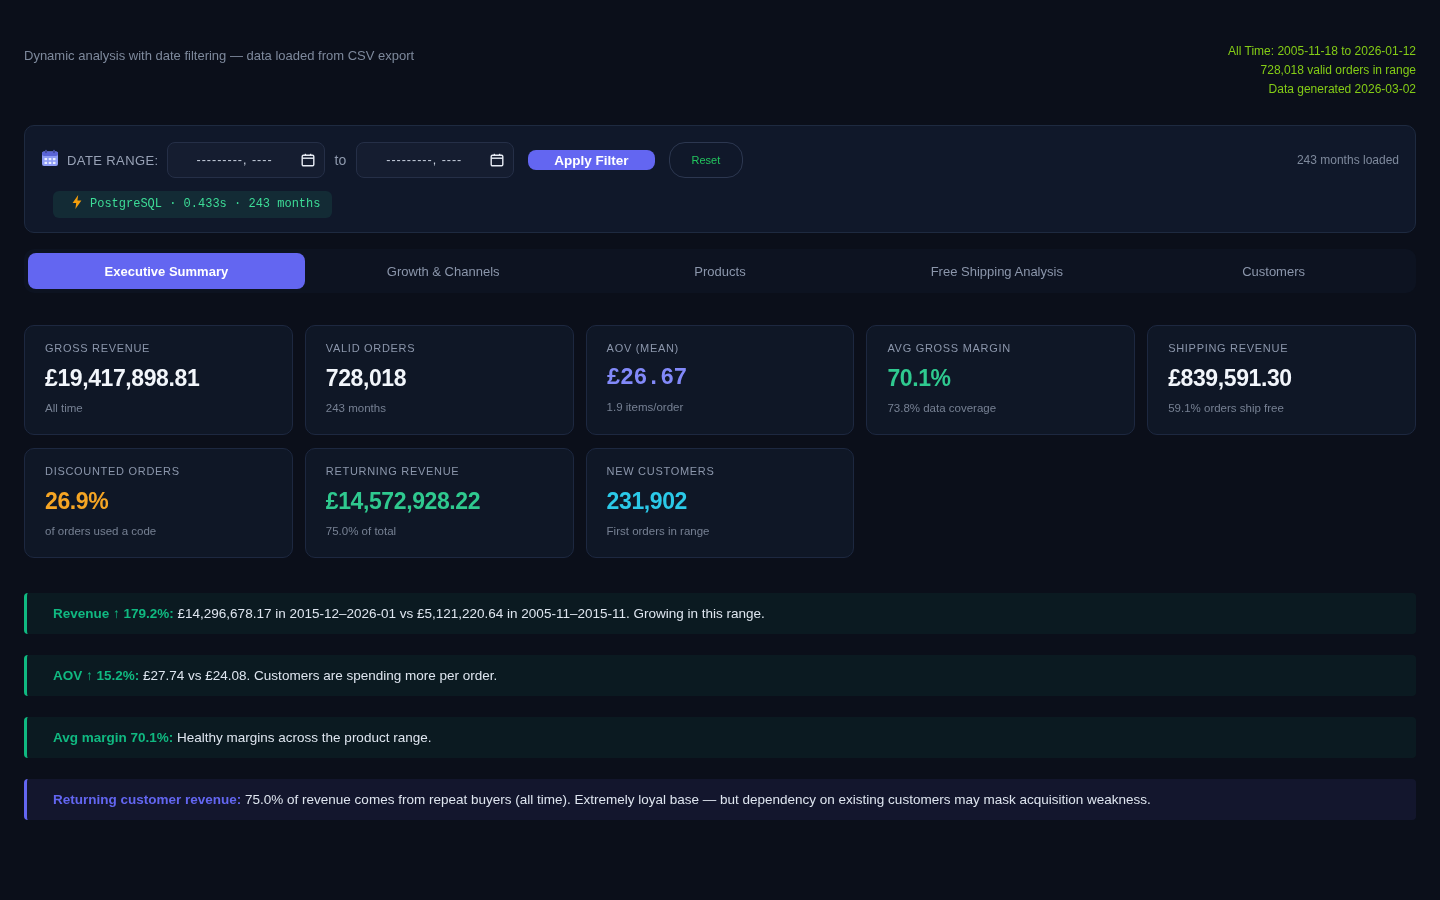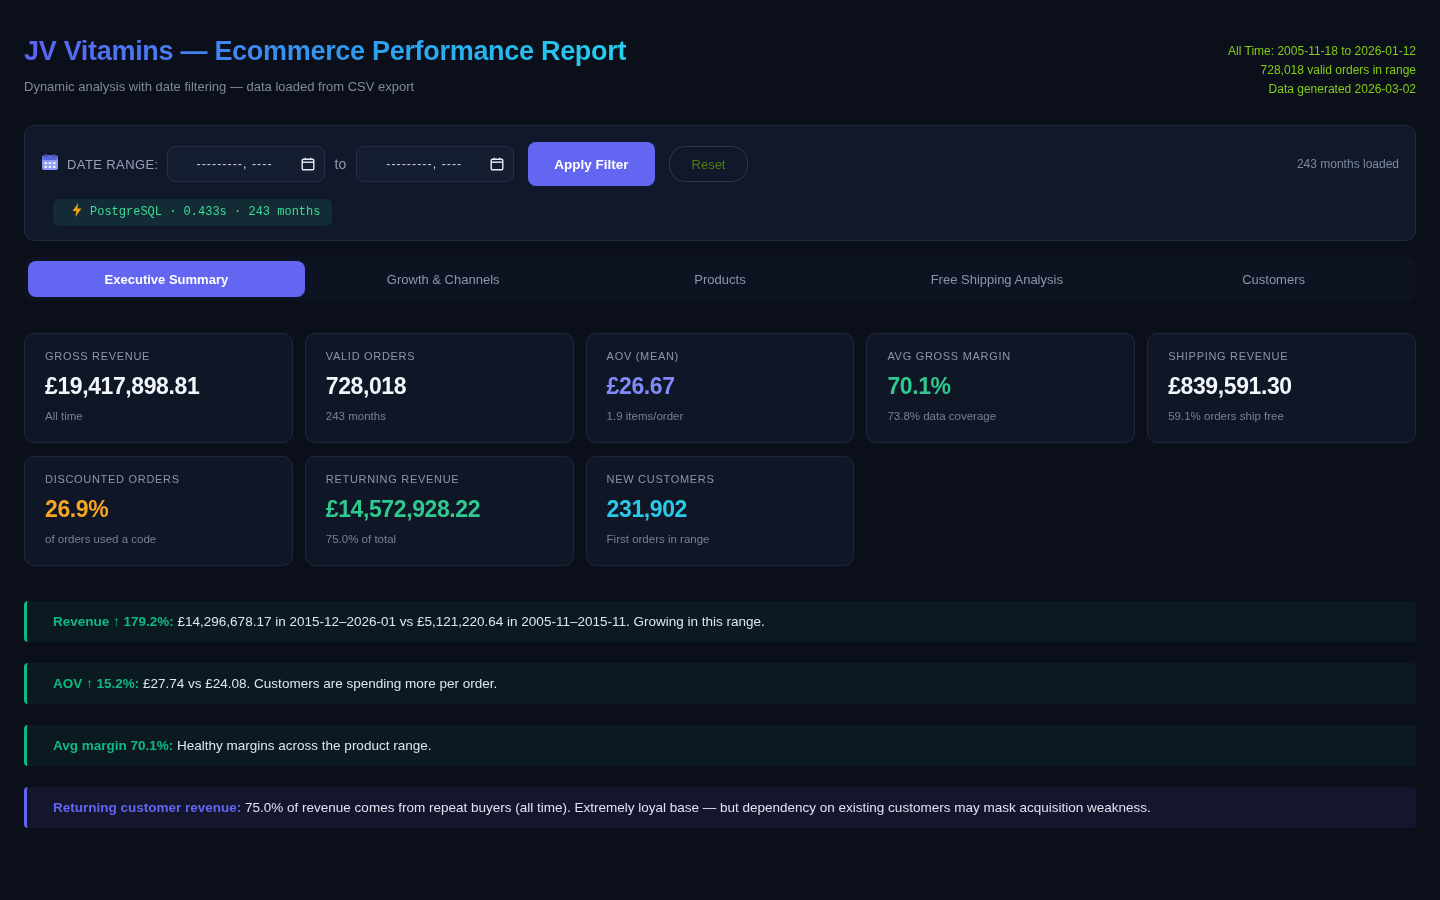--- a/index.html
+++ b/index.html
@@ -33,27 +33,27 @@
     border:1px solid #252f47; border-radius:8px; display:flex; align-items:center;
   }
   .date-box input {
     width:100%; height:100%; background:transparent; border:none; outline:none;
     color:#c6cfdd; font-size:12.5px; text-align:center; padding-right:22px;
     font-family:"Liberation Sans","DejaVu Sans",sans-serif; letter-spacing:1px;
   }
   .date-box .cal-picker { position:absolute; right:9px; top:10px; }
   .to-label { font-size:14px; color:#8e99ad; margin:0 10px; }
   .btn-apply {
-    margin-left:14px; height:44px; padding:0 26px; background:#6366f1; border:none;
+    margin-left:14px; height:20px; padding:0 26px; background:#6366f1; border:none;
     border-radius:8px; color:#ffffff; font-size:13.5px; font-weight:bold; cursor:pointer;
     font-family:inherit;
   }
   .btn-reset {
     margin-left:14px; height:36px; padding:0 22px; background:transparent;
-    border:1px solid #2c3750; border-radius:16px; color:#4d7c0f; font-size:13px;
+    border:1px solid #2c3750; border-radius:16px; color:#22c55e; font-size:11px;
     cursor:pointer; font-family:inherit;
   }
   .chips { display:flex; gap:8px; margin-left:16px; align-items:center; }
   .chip {
     padding:6px 12px; background:#161e31; border:1px solid #27324b; border-radius:6px;
     color:#8f9ab0; font-size:12px; cursor:pointer; white-space:nowrap;
   }
   .chip.active { background:#141a35; border-color:#6366f1; color:#a7b0fb; }
   .months-loaded { margin-left:auto; font-size:12px; color:#7e899c; white-space:nowrap; }
   .status-row { margin-top:13px; padding-left:12px; }
@@ -98,21 +98,20 @@
   .insight.indigo { background:rgba(99,102,241,0.09); }
   .insight .lead { font-weight:bold; }
 </style>
 </head>
 <body>
 
 <div class="page">
 
   <div class="header">
     <div>
-      <div class="title">JV Vitamins — Ecommerce Performance Report</div>
       <div class="subtitle">Dynamic analysis with date filtering — data loaded from CSV export</div>
     </div>
     <div class="header-meta">
       <div>All Time: 2005-11-18 to 2026-01-12</div>
       <div>728,018 valid orders in range</div>
       <div>Data generated 2026-03-02</div>
     </div>
   </div>
 
   <div class="filter-panel">
@@ -192,21 +191,21 @@
       <div class="kpi-value" style="color: rgb(242, 246, 251);">£19,417,898.81</div>
       <div class="kpi-sub">All time</div>
     </div>
     <div class="kpi-card">
       <div class="kpi-label">VALID ORDERS</div>
       <div class="kpi-value" style="color: rgb(242, 246, 251);">728,018</div>
       <div class="kpi-sub">243 months</div>
     </div>
     <div class="kpi-card">
       <div class="kpi-label">AOV (MEAN)</div>
-      <div class="kpi-value" style="color: rgb(130, 137, 249);">£26.67</div>
+      <div class="kpi-value" style="color: rgb(130, 137, 249); font-family: Liberation Mono, monospace;">£26.67</div>
       <div class="kpi-sub">1.9 items/order</div>
     </div>
     <div class="kpi-card">
       <div class="kpi-label">AVG GROSS MARGIN</div>
       <div class="kpi-value" style="color: rgb(47, 201, 143);">70.1%</div>
       <div class="kpi-sub">73.8% data coverage</div>
     </div>
     <div class="kpi-card">
       <div class="kpi-label">SHIPPING REVENUE</div>
       <div class="kpi-value" style="color: rgb(242, 246, 251);">£839,591.30</div>

